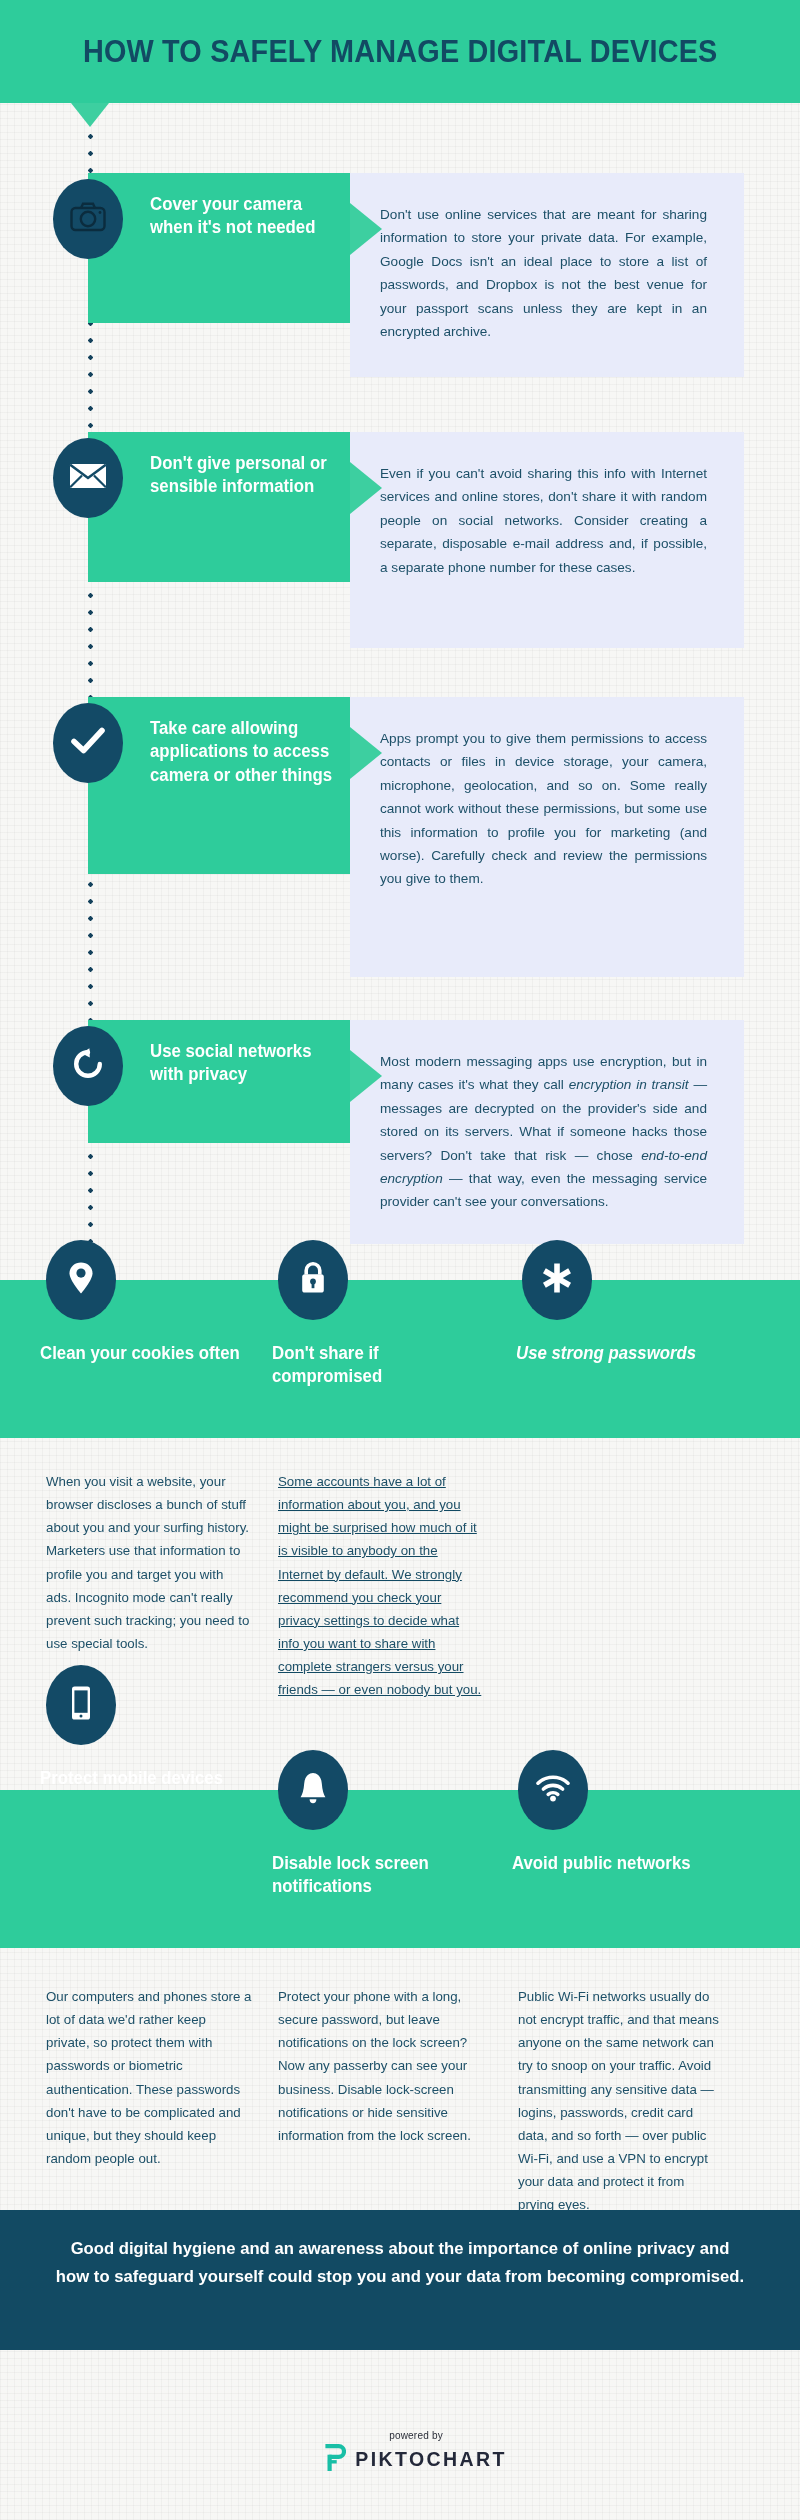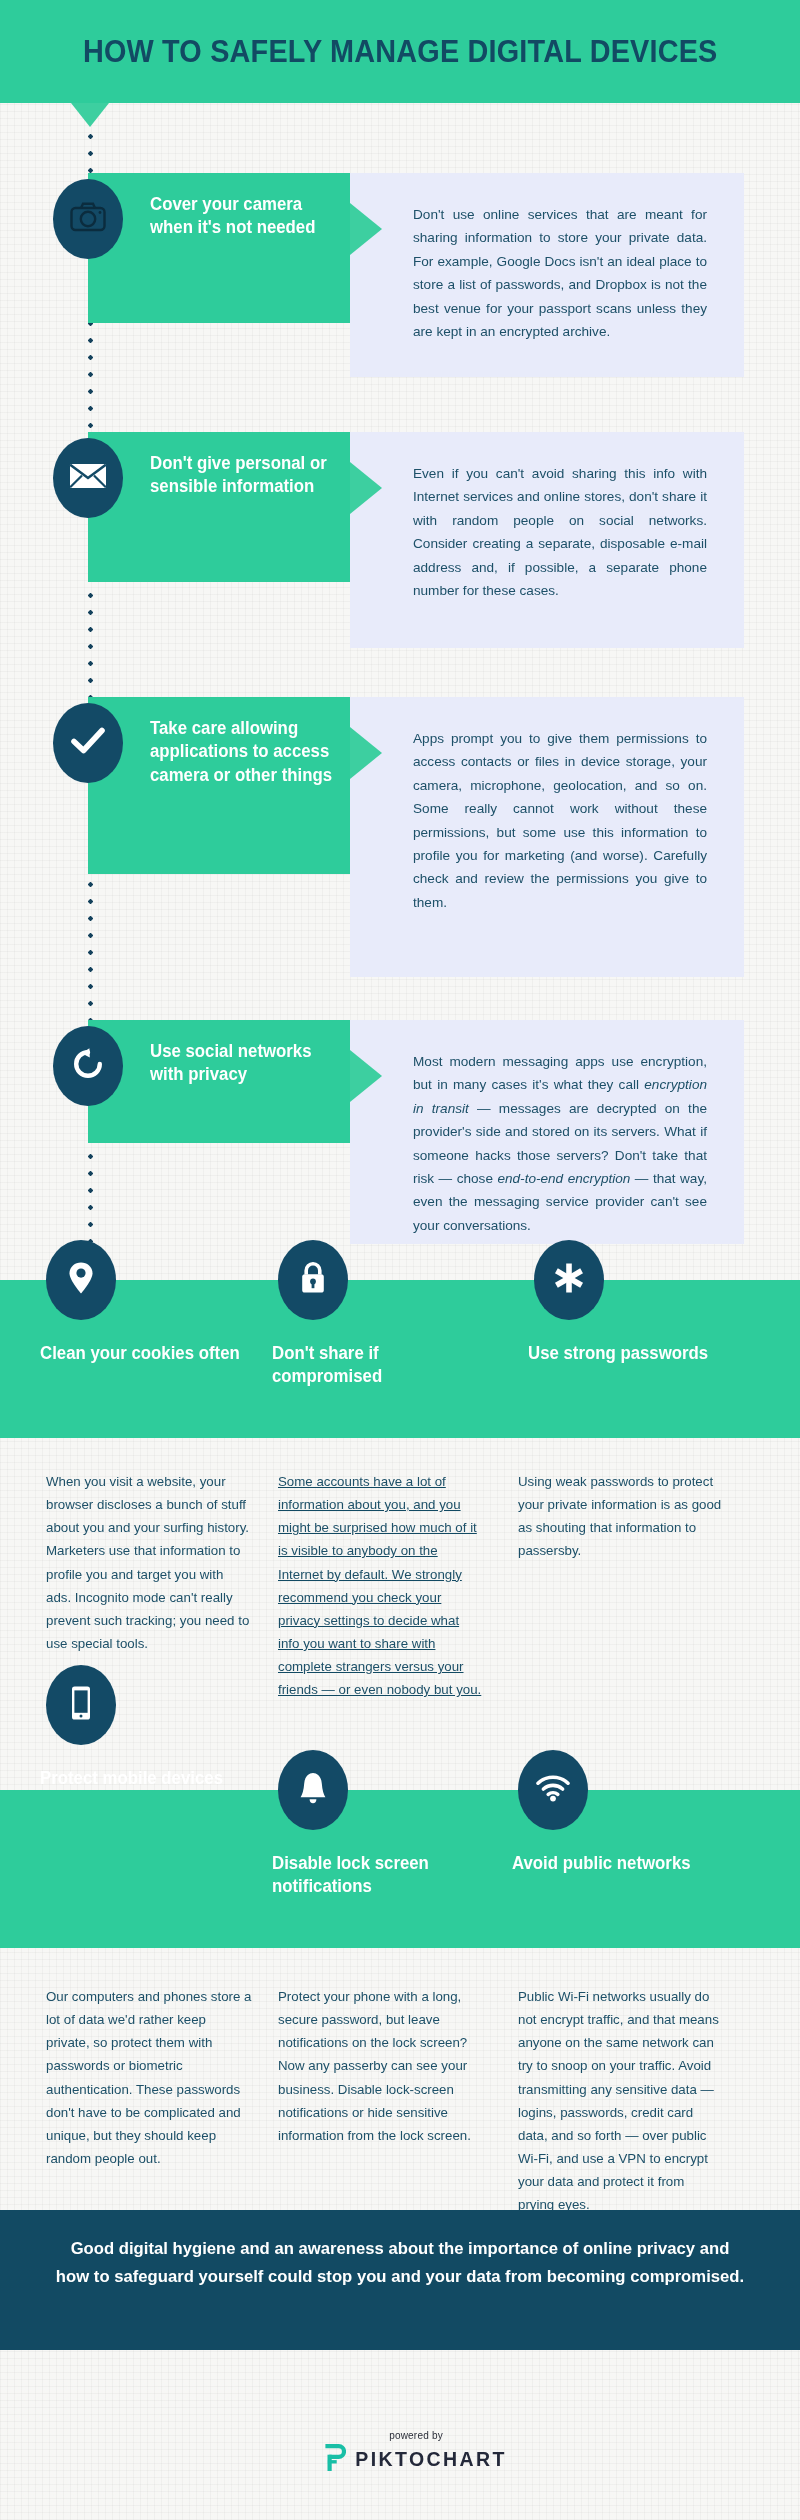--- a/index.html
+++ b/index.html
@@ -109,21 +109,21 @@
     align-items: center;
     justify-content: center;
     z-index: 4;
   }
   .step-body {
     position: absolute;
     left: 350px;
     top: 0;
     width: 394px;
     background: #e8ebfa;
-    padding: 30px 37px 30px 63px;
+    padding: 30px 37px 30px 30px;
   }
   .step-body p {
     font-family: "Liberation Sans Narrow", "Liberation Sans", sans-serif;
     font-size: 13.6px;
     line-height: 1.72;
     color: #1d5068;
     text-align: justify;
   }
   .step-body em { font-style: italic; }
 
@@ -342,21 +342,21 @@
           <path d="M7.2 13.5 V9.6 A6.8 6.8 0 0 1 20.8 9.6 V13.5" fill="none" stroke="#ffffff" stroke-width="3.6"></path>
           <rect x="3.2" y="13.2" width="21.6" height="18.4" rx="2.6" fill="#ffffff"></rect>
           <circle cx="14" cy="20.4" r="2.9" fill="#134a66"></circle>
           <rect x="12.6" y="20.4" width="2.8" height="6.8" fill="#134a66"></rect>
         </svg>
       </span>
     </div>
     <div class="grid-heading">Don't share if compromised</div>
   </div>
 
-  <div class="grid-col" style="left:528px; top:1240px;">
+  <div class="grid-col" style="left:516px; top:1240px;font-style:italic;">
     <div class="grid-circle">
       <span>
         <svg width="34" height="34" viewBox="0 0 34 34">
           <g stroke="#ffffff" stroke-width="5.6" stroke-linecap="butt">
             <line x1="17" y1="2.5" x2="17" y2="31.5"></line>
             <line x1="4.4" y1="9.8" x2="29.6" y2="24.2"></line>
             <line x1="4.4" y1="24.2" x2="29.6" y2="9.8"></line>
           </g>
         </svg>
       </span>
@@ -364,21 +364,20 @@
     <div class="grid-heading">Use strong passwords</div>
   </div>
 
   <div class="grid-text" style="left:46px; top:1470px;">
     <p>When you visit a website, your browser discloses a bunch of stuff about you and your surfing history. Marketers use that information to profile you and target you with ads. Incognito mode can't really prevent such tracking; you need to use special tools.</p>
   </div>
   <div class="grid-text" style="left:278px; top:1470px;text-decoration:underline;">
     <p>Some accounts have a lot of information about you, and you might be surprised how much of it is visible to anybody on the Internet by default. We strongly recommend you check your privacy settings to decide what info you want to share with complete strangers versus your friends — or even nobody but you.</p>
   </div>
   <div class="grid-text" style="left:518px; top:1470px;">
-    <p>Using weak passwords to protect your private information is as good as shouting that information to passersby.</p>
   </div>
 
   <div class="grid-band" style="top:1790px; height:158px;"></div>
 
   <div class="grid-col" style="left:40px; top:1665px;">
     <div class="grid-circle">
       <span>
         <svg width="24" height="36" viewBox="0 0 24 36">
           <rect x="3" y="1.5" width="18" height="33" rx="2.6" fill="#ffffff"></rect>
           <rect x="5.4" y="5.4" width="13.2" height="22.4" fill="#134a66"></rect>

